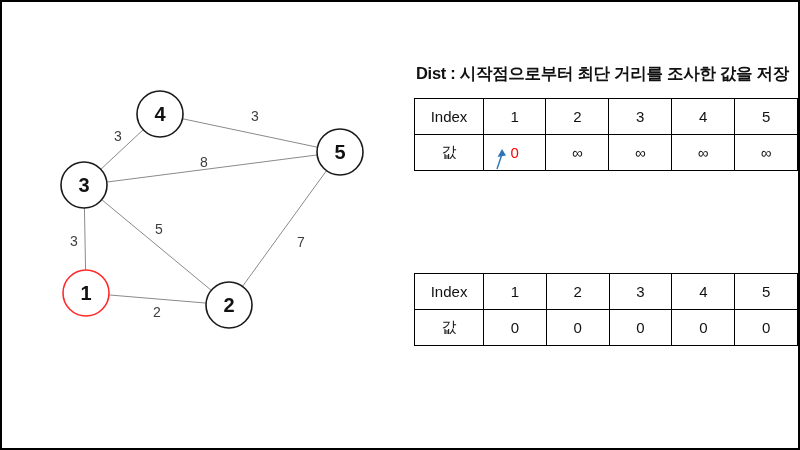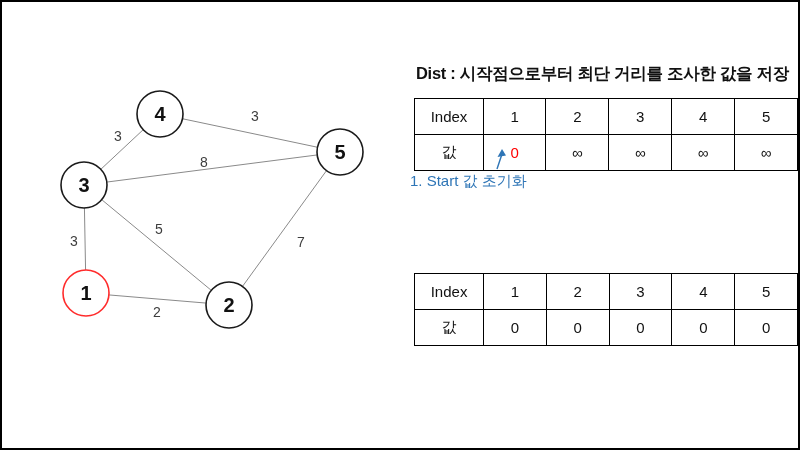--- a/index.html
+++ b/index.html
@@ -91,21 +91,20 @@
       <td class="num-col">∞</td>
     </tr>
   </tbody>
     </table>
 
   <svg class="annotation-arrow" width="16" height="22" viewBox="0 0 16 22">
     <line x1="4" y1="21" x2="9" y2="6" stroke="var(--blue,#2E75B6)" stroke-width="1.4"></line>
     <polygon points="9,1 4.5,9 13,7.5" fill="var(--blue,#2E75B6)"></polygon>
   </svg>
 
-  <div class="annotation">1. Start 값 초기화</div>
 
 
   <table class="data-table visited-table">
     <tbody>
         <tr>
       <td class="label-col">Index</td>
       <td class="num-col">1</td>
       <td class="num-col">2</td>
       <td class="num-col">3</td>
       <td class="num-col">4</td>

